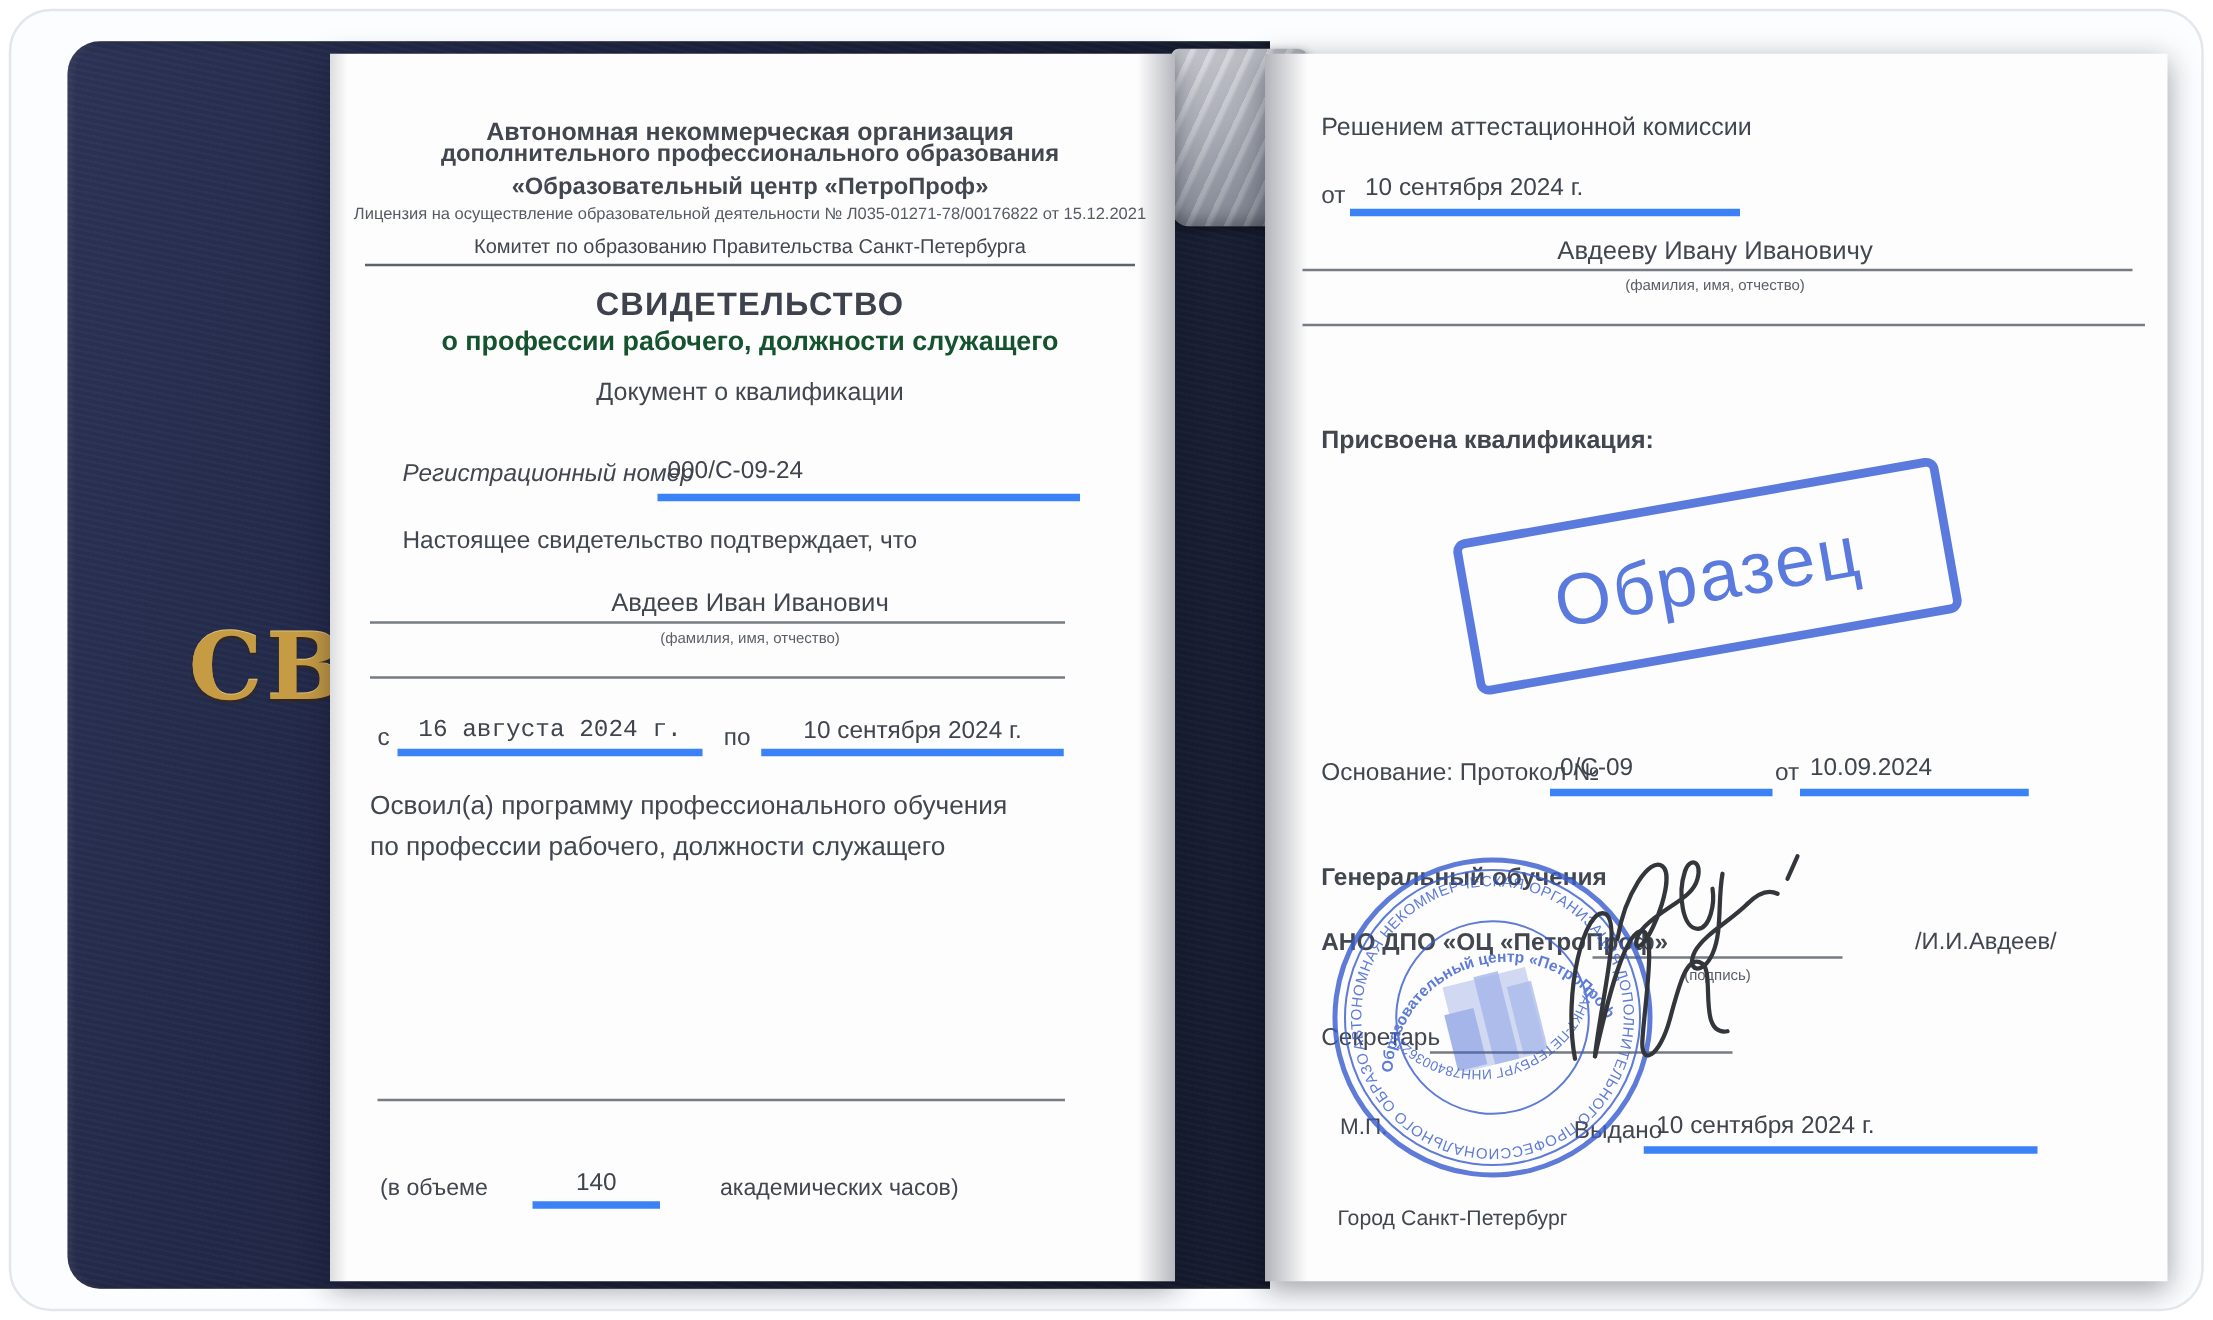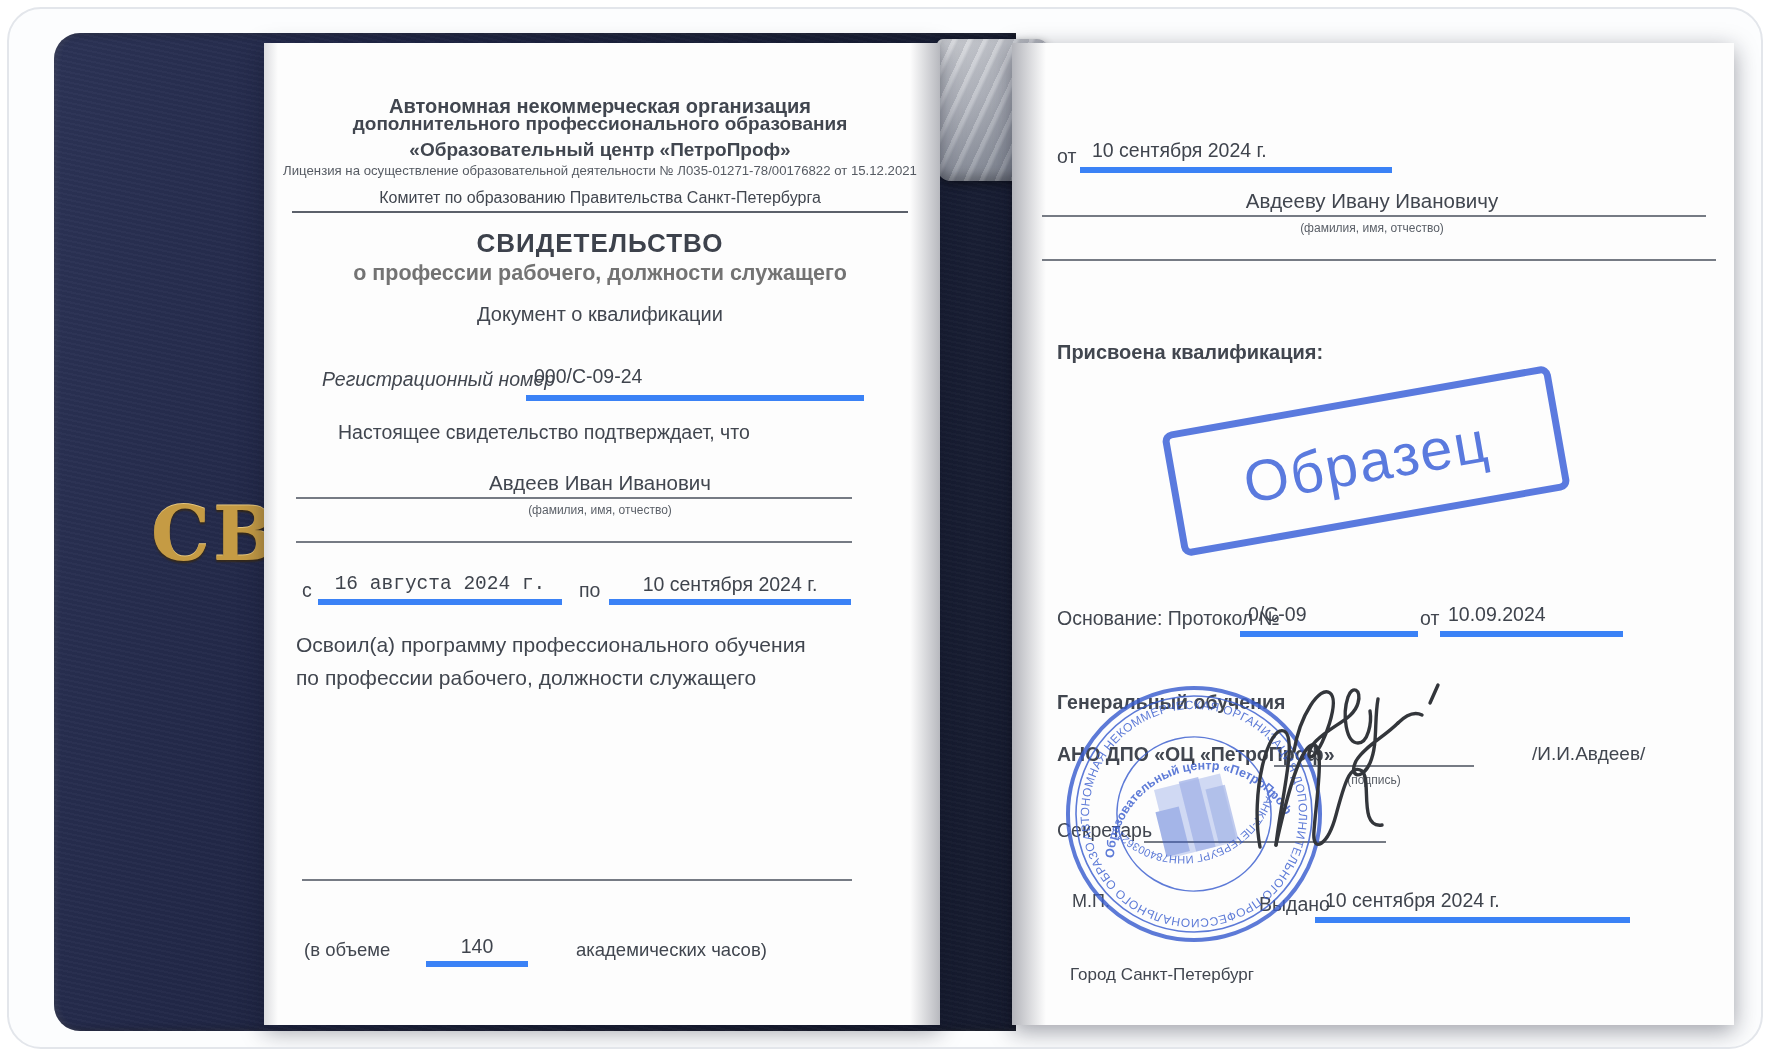--- a/index.html
+++ b/index.html
@@ -65,27 +65,27 @@
 
     <div class="page page-left">
       <div class="cb b" style="left:28px;width:616px;top:52px;font-size:20px;">Автономная некоммерческая организация</div>
       <div class="cb b" style="left:28px;width:616px;top:70px;font-size:19px;">дополнительного профессионального образования</div>
       <div class="cb b" style="left:28px;width:616px;top:96px;font-size:19px;">«Образовательный центр «ПетроПроф»</div>
       <div class="cb" style="left:16px;width:640px;top:120px;font-size:13.2px;color:#565b63;">Лицензия на осуществление образовательной деятельности № Л035-01271-78/00176822 от 15.12.2021</div>
       <div class="cb" style="left:28px;width:616px;top:146px;font-size:16px;">Комитет по образованию Правительства Санкт-Петербурга</div>
       <div class="uline" style="left:28px;top:168px;width:616px;border-bottom-color:#5c616b;"></div>
 
       <div class="cb b" style="left:28px;width:616px;top:185px;font-size:26px;letter-spacing:1px;color:#3d424c;">СВИДЕТЕЛЬСТВО</div>
-      <div class="cb b" style="left:28px;width:616px;top:218px;font-size:21.5px;color:#737373;">о профессии рабочего, должности служащего</div>
+      <div class="cb b" style="left:28px;width:616px;top:218px;font-size:21.5px;color:#14532d;">о профессии рабочего, должности служащего</div>
       <div class="cb" style="left:28px;width:616px;top:260px;font-size:20px;">Документ о квалификации</div>
 
       <div class="t" style="left:58px;top:325px;font-style:italic;">Регистрационный номер</div>
       <div class="ufield ta-l" style="left:262px;top:322px;width:330px;height:30px;padding-left:8px;">000/С-09-24</div>
 
-      <div class="t" style="left:58px;top:378px;margin-left:16px;">Настоящее свидетельство подтверждает, что</div>
+      <div class="t" style="left:58px;top:378px;">Настоящее свидетельство подтверждает, что</div>
 
       <div class="cb" style="left:28px;width:616px;top:428px;font-size:20.5px;">Авдеев Иван Иванович</div>
       <div class="uline" style="left:32px;top:454px;width:556px;"></div>
       <div class="cb cap" style="left:28px;width:616px;top:460px;">(фамилия, имя, отчество)</div>
       <div class="uline" style="left:32px;top:498px;width:556px;"></div>
 
       <div class="t" style="left:38px;top:536px;">с</div>
       <div class="ufield" style="left:54px;top:530px;width:244px;height:26px;font-family:Liberation Mono, monospace;">16 августа 2024 г.</div>
       <div class="t" style="left:315px;top:536px;">по</div>
       <div class="ufield" style="left:345px;top:530px;width:242px;height:26px;">10 сентября 2024 г.</div>
@@ -94,20 +94,21 @@
       <div class="t" style="left:32px;top:623px;font-size:21px;">по профессии рабочего, должности служащего</div>
 
       <div class="uline" style="left:38px;top:836px;width:550px;"></div>
 
       <div class="t" style="left:40px;top:896px;font-size:18.5px;">(в объеме</div>
       <div class="ufield" style="left:162px;top:892px;width:102px;height:26px;">140</div>
       <div class="t" style="left:312px;top:896px;font-size:18.5px;">академических часов)</div>
     </div>
 
     <div class="page page-right">
+      <div class="t" style="left:45px;top:48px;font-size:20px;">Решением аттестационной комиссии</div>
       <div class="t" style="left:45px;top:102px;">от</div>
       <div class="ufield ta-l" style="left:68px;top:96px;width:300px;height:28px;padding-left:12px;">10 сентября 2024 г.</div>
 
       <div class="cb" style="left:30px;width:660px;top:146px;font-size:20.5px;">Авдееву Ивану Ивановичу</div>
       <div class="uline" style="left:30px;top:172px;width:664px;"></div>
       <div class="cb cap" style="left:30px;width:660px;top:178px;">(фамилия, имя, отчество)</div>
       <div class="uline" style="left:30px;top:216px;width:674px;"></div>
 
       <div class="t b" style="left:45px;top:298px;font-size:20px;">Присвоена квалификация:</div>
 

